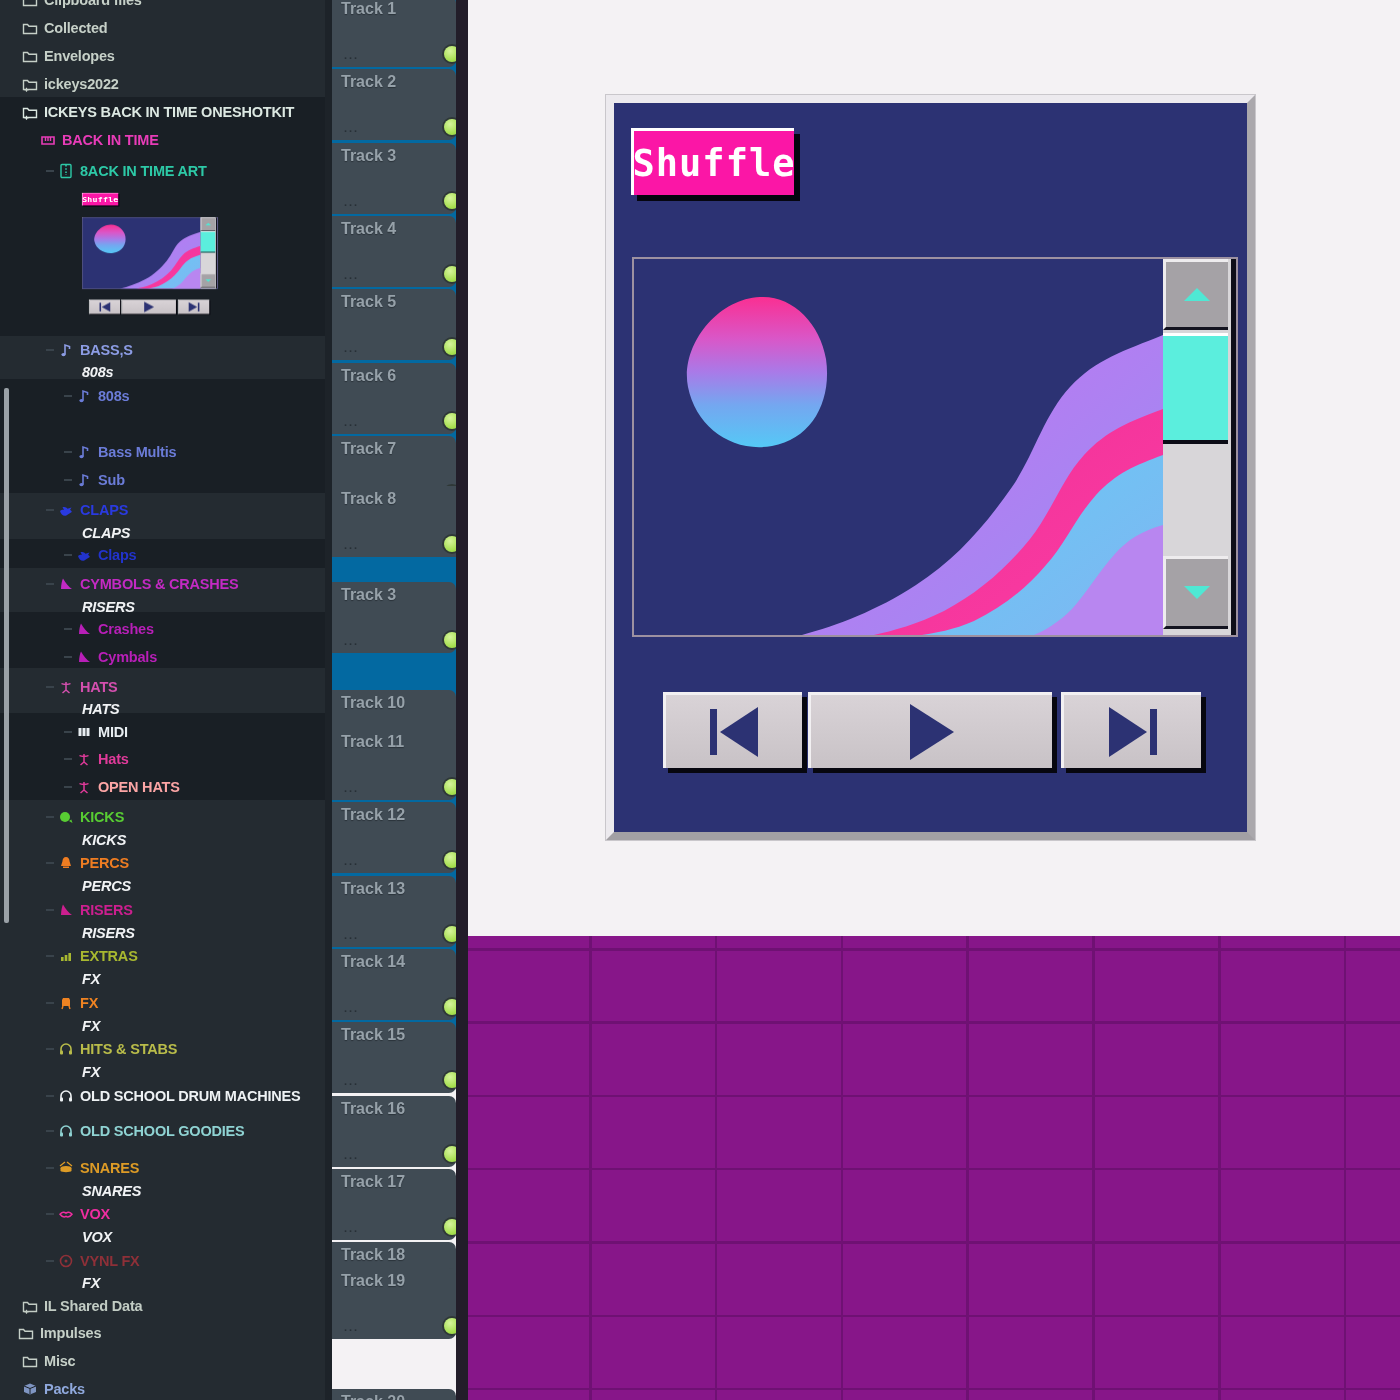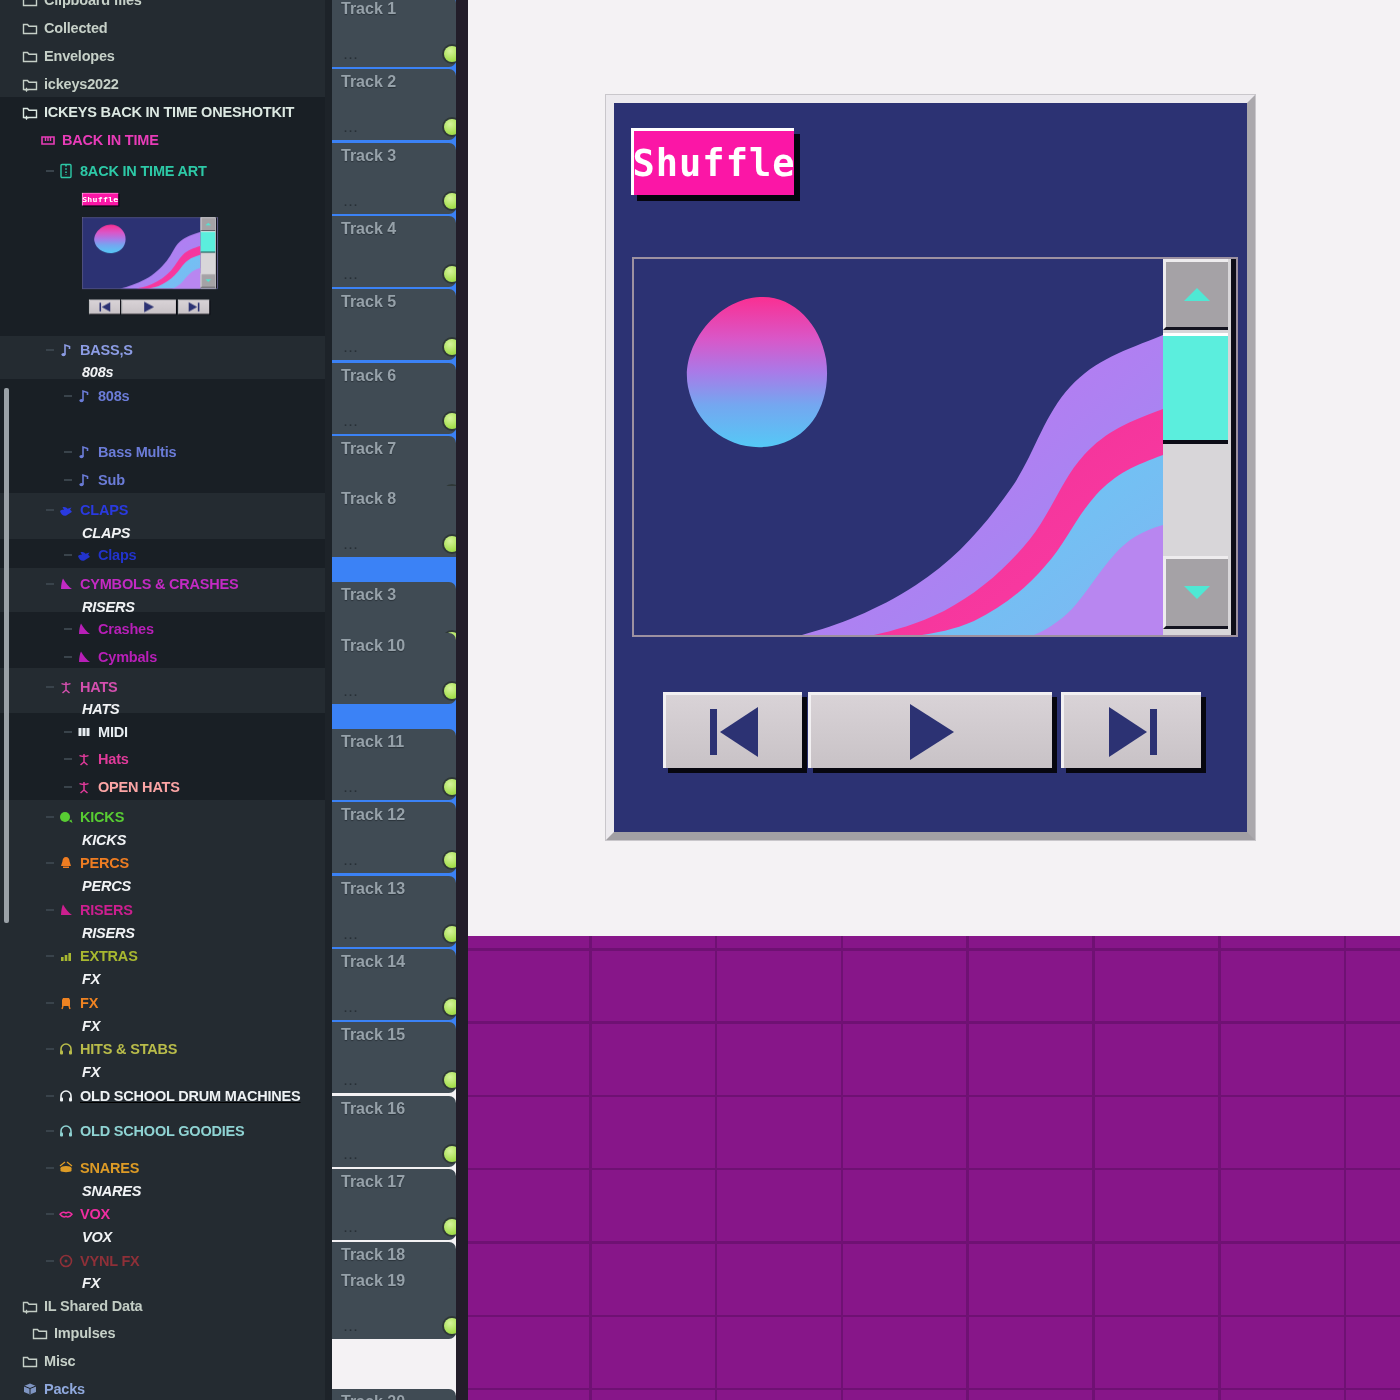--- a/index.html
+++ b/index.html
@@ -15,21 +15,21 @@
   .bitem .ic{width:16px;height:16px;flex:none;margin-right:6px;display:inline-block;}
   .bitem .ic svg{width:16px;height:16px;display:block;}
   .bitem .lbl{font-size:14.5px;font-weight:700;letter-spacing:-0.2px;white-space:nowrap;}
   .bitem.subtitle .lbl{font-style:italic;font-weight:800;color:#f1f3f5;}
   .arrow{position:absolute;right:6px;top:9px;width:0;height:0;
          border-left:5px solid transparent;border-right:5px solid transparent;
          border-top:6px solid #3f4552;}
 
   
   #rail{position:absolute;left:325px;top:0;width:7px;height:1400px;background:#1d2329;}
-  #tpanel{position:absolute;left:332px;top:0;width:124px;height:1064px;background:#3b82f6;}
+  #tpanel{position:absolute;left:332px;top:0;width:124px;height:1064px;background:#0369a1;}
   .trow{position:absolute;left:0;width:124px;height:71px;background:#404b54;border-radius:0 7px 7px 0;}
   .trow .tname{position:absolute;left:9px;top:4px;font-size:16px;font-weight:700;color:#96a1a9;
                text-shadow:0 1px 1px rgba(10,15,20,.4);white-space:nowrap;}
   .trow .dots{position:absolute;left:12px;top:53px;color:#272f36;font-size:11px;
               letter-spacing:2px;font-weight:900;}
   .trow .led{position:absolute;left:112px;top:50px;width:16px;height:16px;border-radius:50%;
              background:radial-gradient(circle at 38% 32%, #d6f49c, #a6df4e 65%, #90cc40);
              box-shadow:0 0 0 2px rgba(26,34,20,.45);}
   #strip{position:absolute;left:456px;top:0;width:12px;height:1400px;background:#221d29;}
 
@@ -421,21 +421,21 @@
           <path d="M3 10V8a5 5 0 0 1 10 0v2" fill="none" stroke="currentColor" stroke-width="1.6"></path>
           <rect x="2" y="9.5" width="3" height="4" rx="1" fill="currentColor"></rect>
           <rect x="11" y="9.5" width="3" height="4" rx="1" fill="currentColor"></rect>
         </svg>
       </span>
       <span class="lbl" style="color: rgb(185, 188, 74);">HITS &amp; STABS</span>
     </div>
     <div class="bitem subtitle" style="top: 1061px; padding-left: 82px;">
       <span class="lbl">FX</span>
     </div>
-    <div class="bitem" style="top: 1085px; padding-left: 46px; text-decoration: underline;">
+    <div class="bitem" style="top: 1085px; padding-left: 46px;">
       <span class="dash"></span>
       <span class="ic" style="color: rgb(238, 242, 244);">
         <svg viewBox="0 0 16 16">
           <path d="M3 10V8a5 5 0 0 1 10 0v2" fill="none" stroke="currentColor" stroke-width="1.6"></path>
           <rect x="2" y="9.5" width="3" height="4" rx="1" fill="currentColor"></rect>
           <rect x="11" y="9.5" width="3" height="4" rx="1" fill="currentColor"></rect>
         </svg>
       </span>
       <span class="lbl" style="color: rgb(238, 242, 244);">OLD SCHOOL DRUM MACHINES</span>
     </div>
@@ -491,21 +491,21 @@
     </div>
     <div class="bitem" style="top: 1295px; padding-left: 22px;">
       <span class="ic" style="color: rgb(194, 204, 196);">
         <svg viewBox="0 0 16 16">
           <path d="M1.5 4.5h4l1.5 1.8h7.5v7.2h-13z" fill="none" stroke="currentColor" stroke-width="1.4"></path>
           <path d="M2.5 13.8h4M4.5 11.8v4" stroke="currentColor" stroke-width="1.2"></path>
         </svg>
       </span>
       <span class="lbl" style="color: rgb(194, 204, 196);">IL Shared Data</span>
     </div>
-    <div class="bitem" style="top: 1322px; padding-left: 32px;">
+    <div class="bitem" style="top: 1322px; padding-left: 18px;">
       <span class="ic" style="color: rgb(198, 208, 200);">
         <svg viewBox="0 0 16 16">
           <path d="M1.5 4.5h4l1.5 1.8h7.5v7.2h-13z" fill="none" stroke="currentColor" stroke-width="1.4"></path>
         </svg>
       </span>
       <span class="lbl" style="color: rgb(198, 208, 200);">Impulses</span>
     </div>
     <div class="bitem" style="top: 1350px; padding-left: 22px;">
       <span class="ic" style="color: rgb(198, 208, 200);">
         <svg viewBox="0 0 16 16">
@@ -565,21 +565,21 @@
     <div class="trow" style="top: 486px; padding-left: 39px;">
       <div class="tname">Track 8</div>
       <div class="dots">...</div>
       <div class="led"></div>
     </div>
     <div class="trow" style="top: 582.4px;">
       <div class="tname">Track 3</div>
       <div class="dots">...</div>
       <div class="led"></div>
     </div>
-    <div class="trow" style="top: 633px;">
+    <div class="trow" style="top: 690px;">
       <div class="tname">Track 10</div>
       <div class="dots">...</div>
       <div class="led"></div>
     </div>
     <div class="trow" style="top: 729px;">
       <div class="tname">Track 11</div>
       <div class="dots">...</div>
       <div class="led"></div>
     </div>
     <div class="trow" style="top: 802.3px;">

